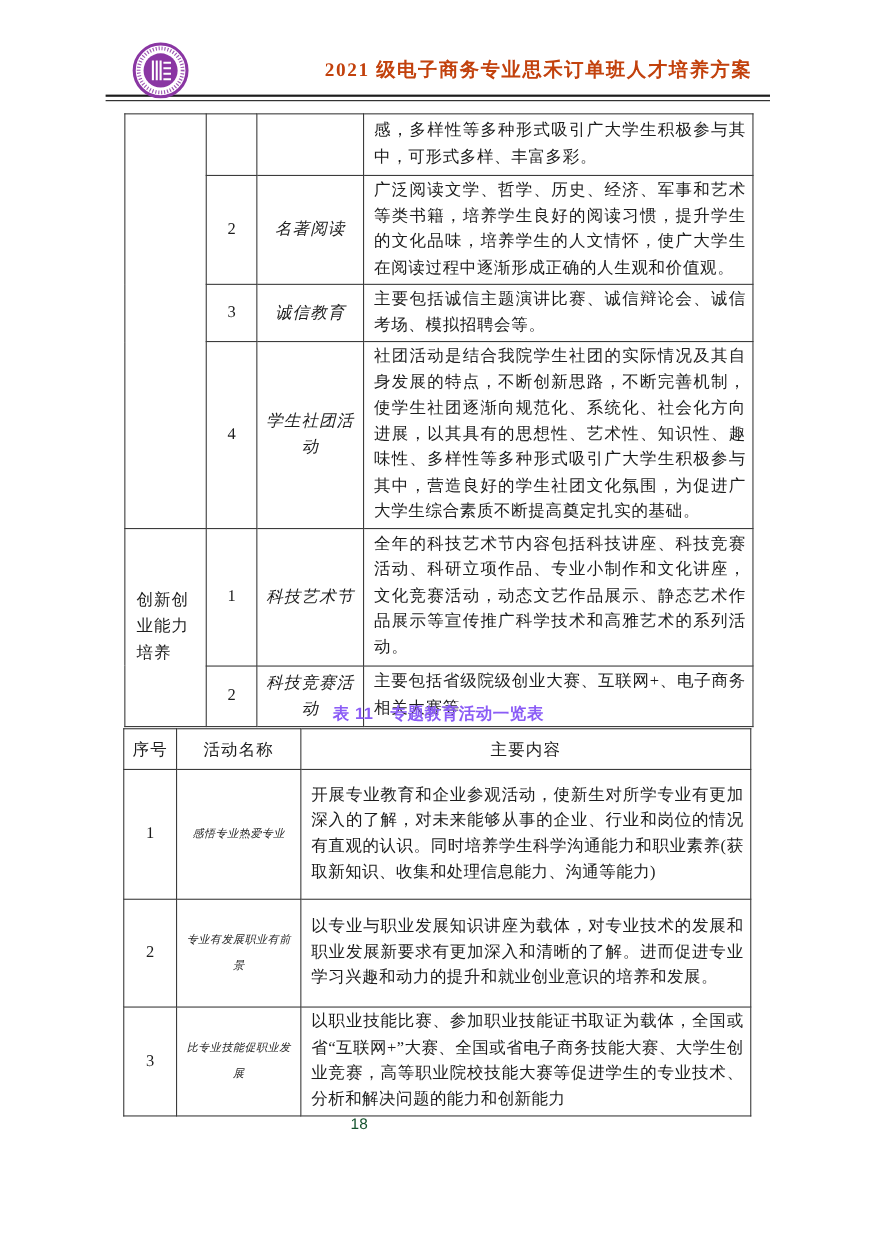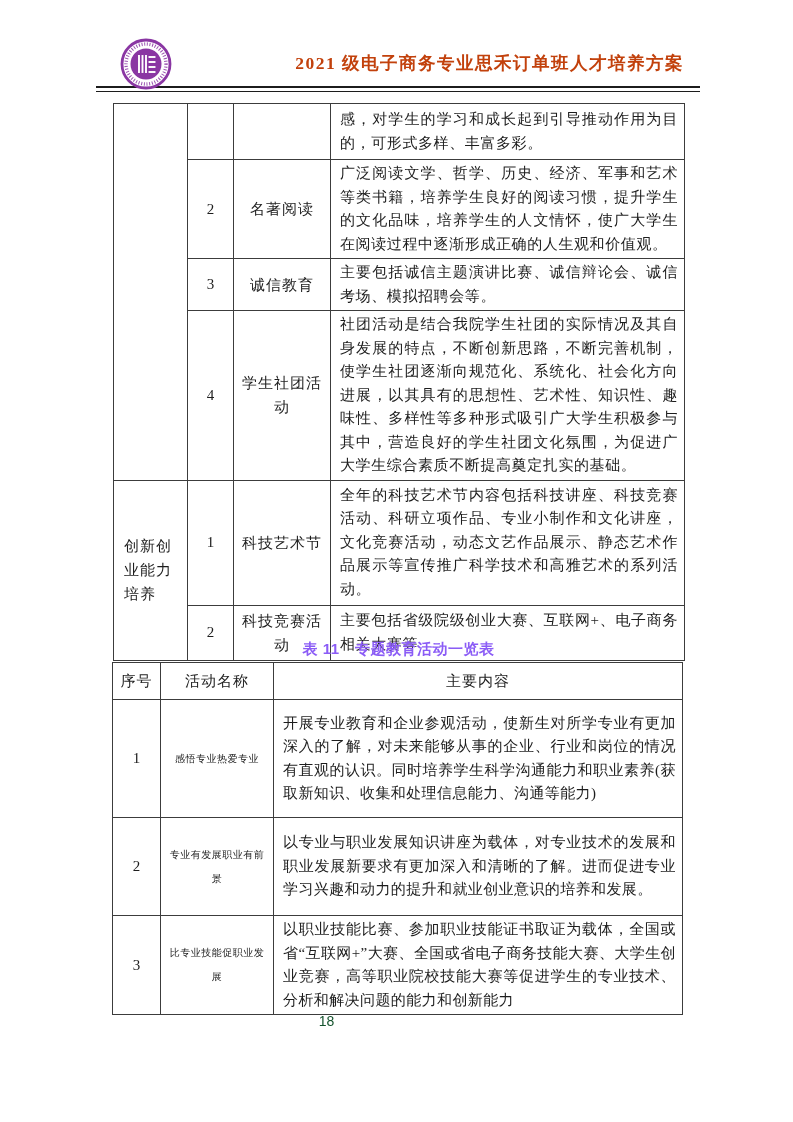--- a/index.html
+++ b/index.html
@@ -30,21 +30,21 @@
   .t1 { position:absolute; left:113px; top:103px; }
   .t2 { position:absolute; left:112px; top:662px; }
 
   .cat {
     font-size:15px; line-height:24px;
     letter-spacing:1px; padding:0 10px;
   }
   .num { text-align:center; font-size:15px; padding:0; }
   .name {
     text-align:center; font-size:15px; line-height:24px;
-    letter-spacing:1px; padding:0 4px;
+    letter-spacing:1px; padding:0 4px;font-style:italic;
   }
   .t2 .name { font-size:10px; letter-spacing:0.5px; padding:0 4px; }
   .content {
     font-size:15px; line-height:23.5px; letter-spacing:0.6px;
     padding:2px 6px 2px 9px; text-align:justify; vertical-align:middle;
   }
   .t2 .content { letter-spacing:0.4px; }
   th { font-size:15px; font-weight:normal; text-align:center; letter-spacing:1px; }
 
   
@@ -96,21 +96,21 @@
       <col style="width:74px">
         <col style="width:46px">
       <col style="width:97px">
         <col style="width:354px">
     </colgroup>
     <tbody>
       <tr class="r56">
         <td class="cat" rowspan="4"></td>
         <td class="num"></td>
         <td class="name"></td>
-        <td class="content">感，对学生的学习和成长起到引导推动作用为目的，可形式多样、丰富多彩。</td>
+        <td class="content">感，多样性等多种形式吸引广大学生积极参与其中，可形式多样、丰富多彩。</td>
       </tr>
       <tr class="r98">
         <td class="num">2</td>
         <td class="name">名著阅读</td>
         <td class="content">广泛阅读文学、哲学、历史、经济、军事和艺术等类书籍，培养学生良好的阅读习惯，提升学生的文化品味，培养学生的人文情怀，使广大学生在阅读过程中逐渐形成正确的人生观和价值观。</td>
       </tr>
       <tr class="r48">
         <td class="num">3</td>
         <td class="name">诚信教育</td>
         <td class="content">主要包括诚信主题演讲比赛、诚信辩论会、诚信考场、模拟招聘会等。</td>

